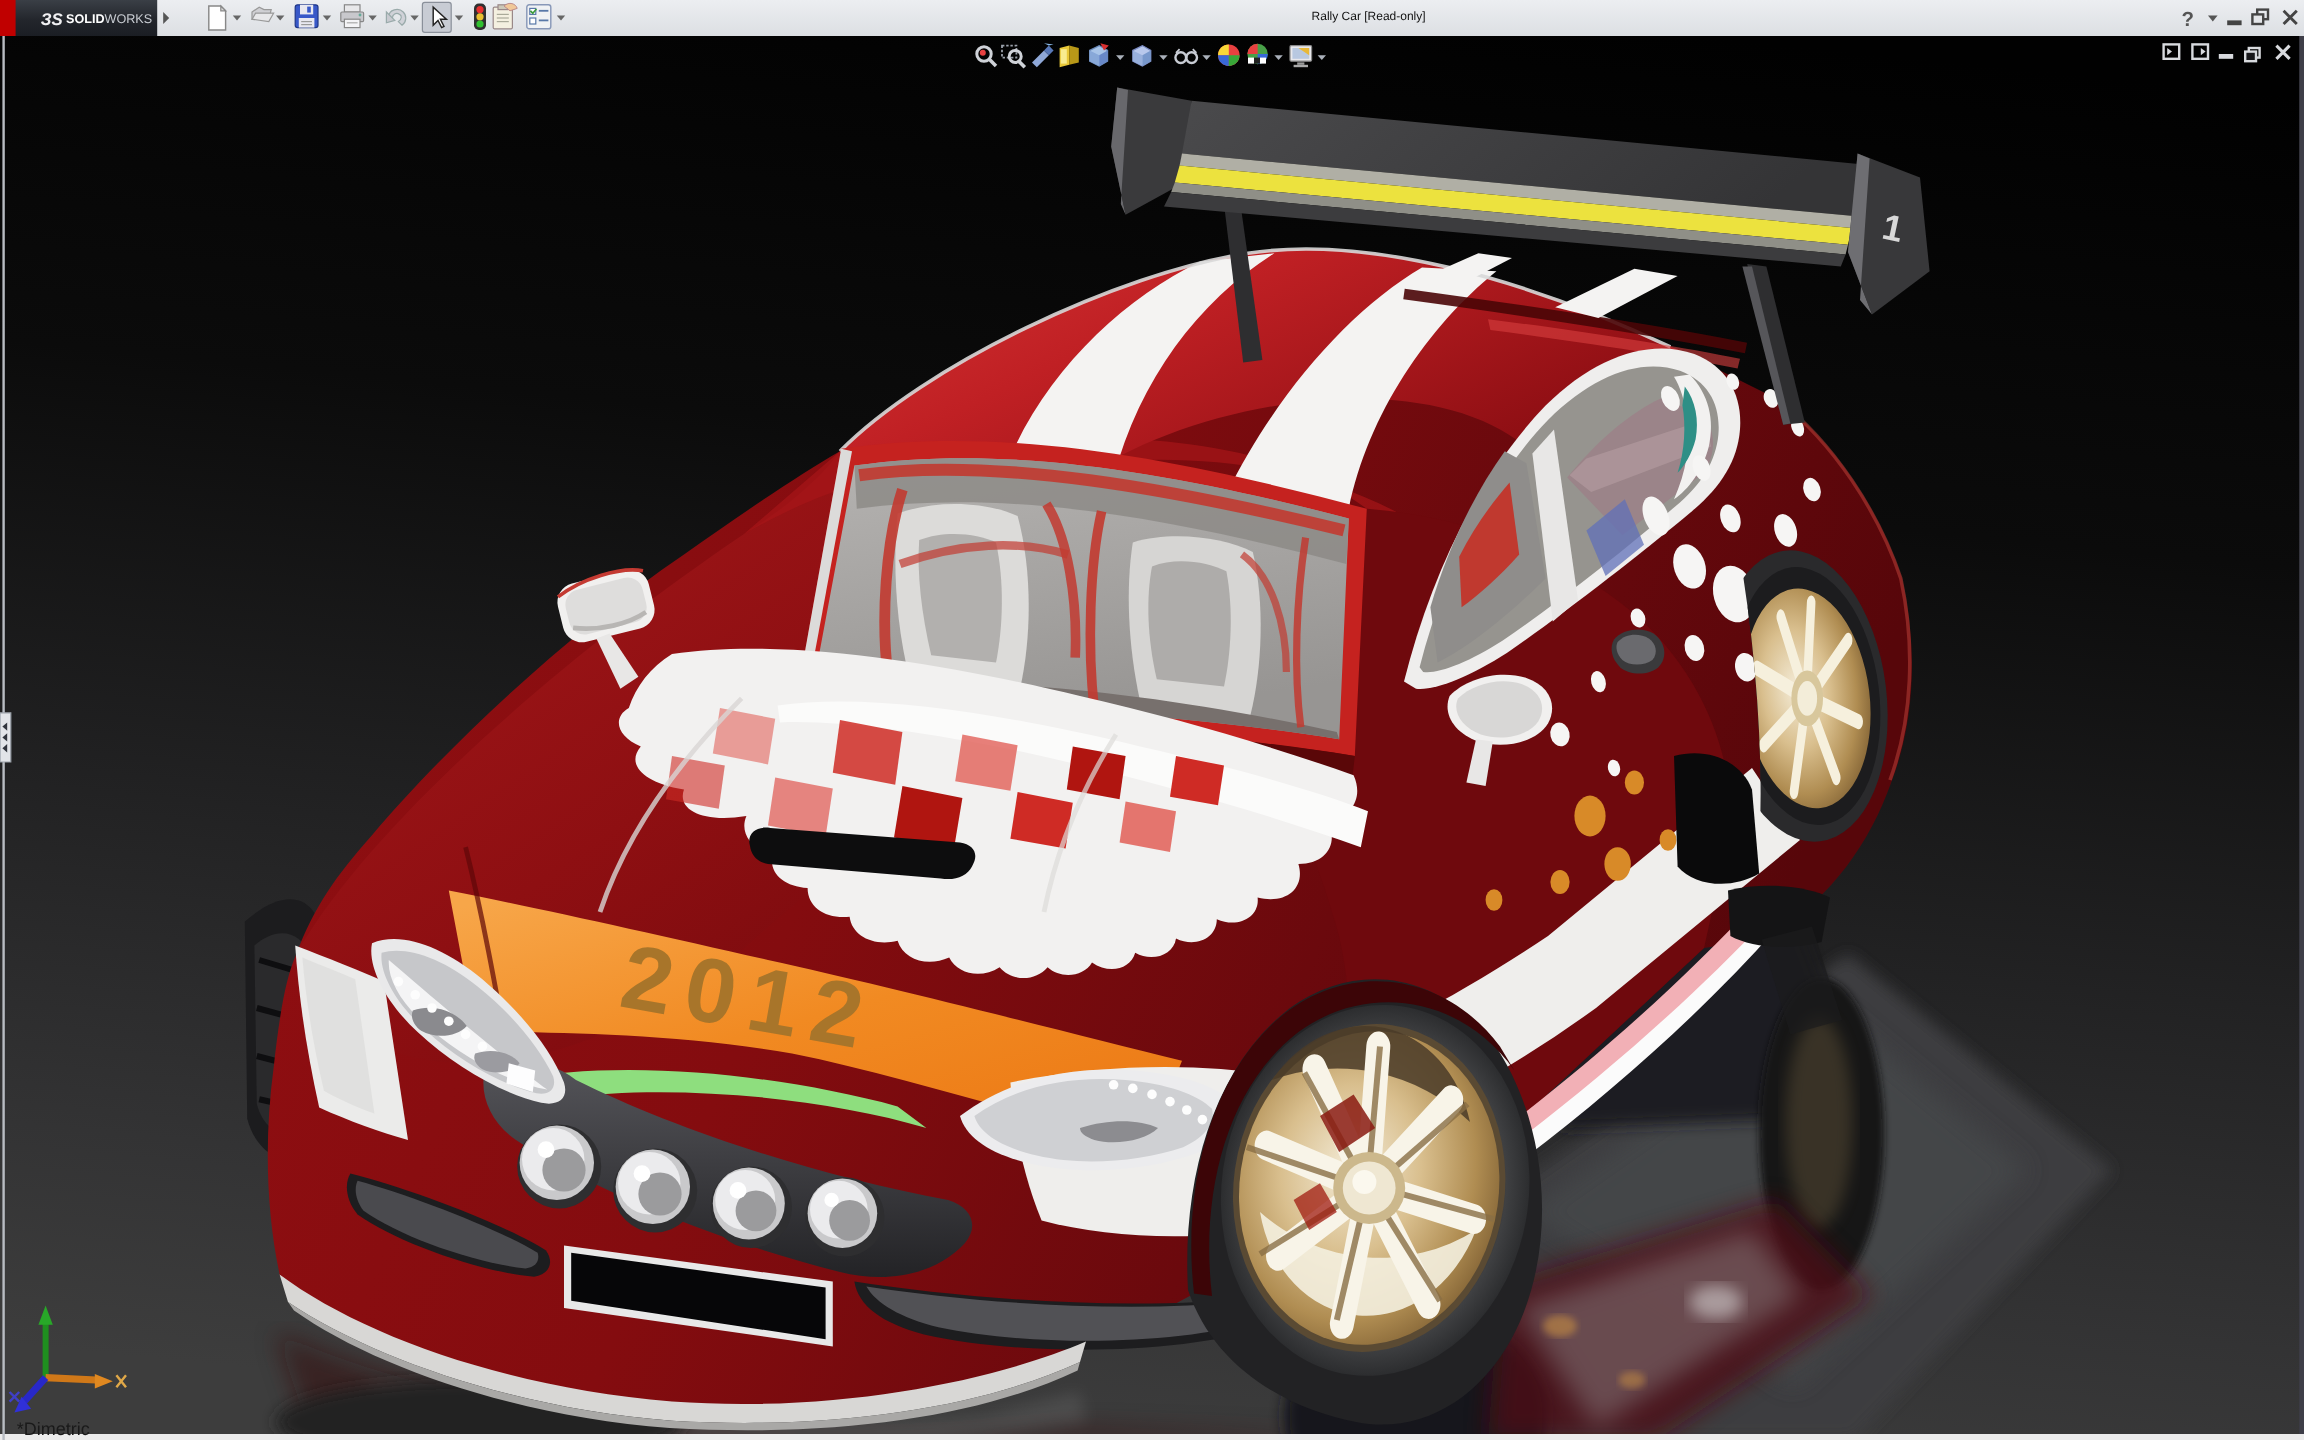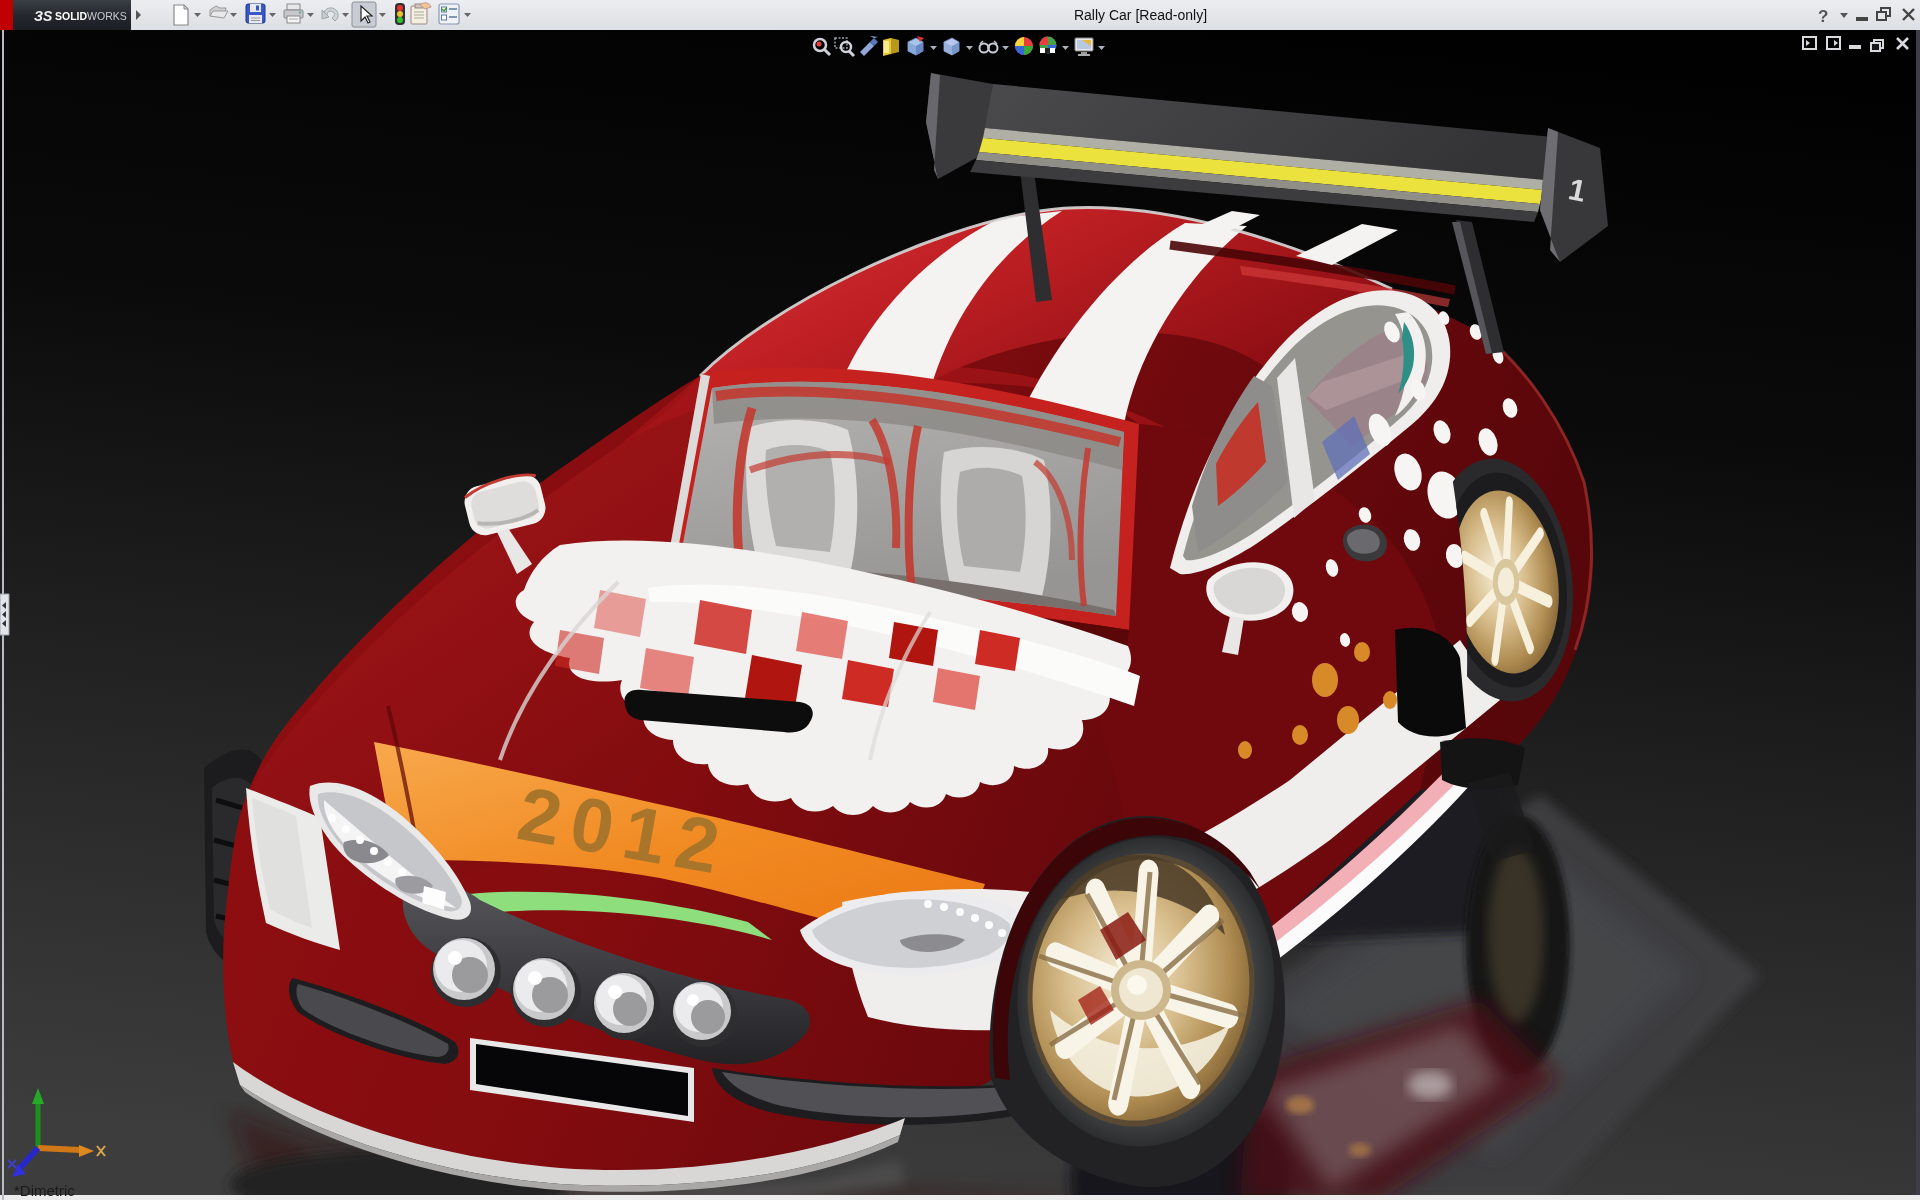--- a/index.html
+++ b/index.html
@@ -3,21 +3,21 @@
 <meta charset="utf-8">
 <style>
   html,body{margin:0;padding:0;width:1920px;height:1200px;overflow:hidden;background:#000;
     font-family:"Liberation Sans",sans-serif;}
   #titlebar{position:absolute;top:0;left:0;width:1920px;height:30px;
     background:linear-gradient(#eceef1,#dcdfe3);z-index:10;}
   #logo{position:absolute;top:0;left:0;width:131px;height:30px;
     background:linear-gradient(#3a3f46,#23262c 55%,#1b1e24);display:flex;align-items:center;}
   #redstrip{position:absolute;top:0;left:0;width:13px;height:30px;background:#c00000;}
   #title{position:absolute;top:0;left:1058px;width:165px;height:30px;line-height:30px;
-    text-align:center;font-size:14px;color:#111;}
+    text-align:center;font-size:10px;color:#111;}
   svg{position:absolute;top:0;left:0;}
 </style>
 </head>
 <body>
 <svg id="scene" width="1920" height="1200" viewBox="0 0 1920 1200">
 <defs>
   <linearGradient id="bgGrad" x1="0.58" y1="0" x2="0.42" y2="1">
     <stop offset="0" stop-color="#010101"></stop>
     <stop offset="0.32" stop-color="#0b0b0b"></stop>
     <stop offset="0.62" stop-color="#222223"></stop>

